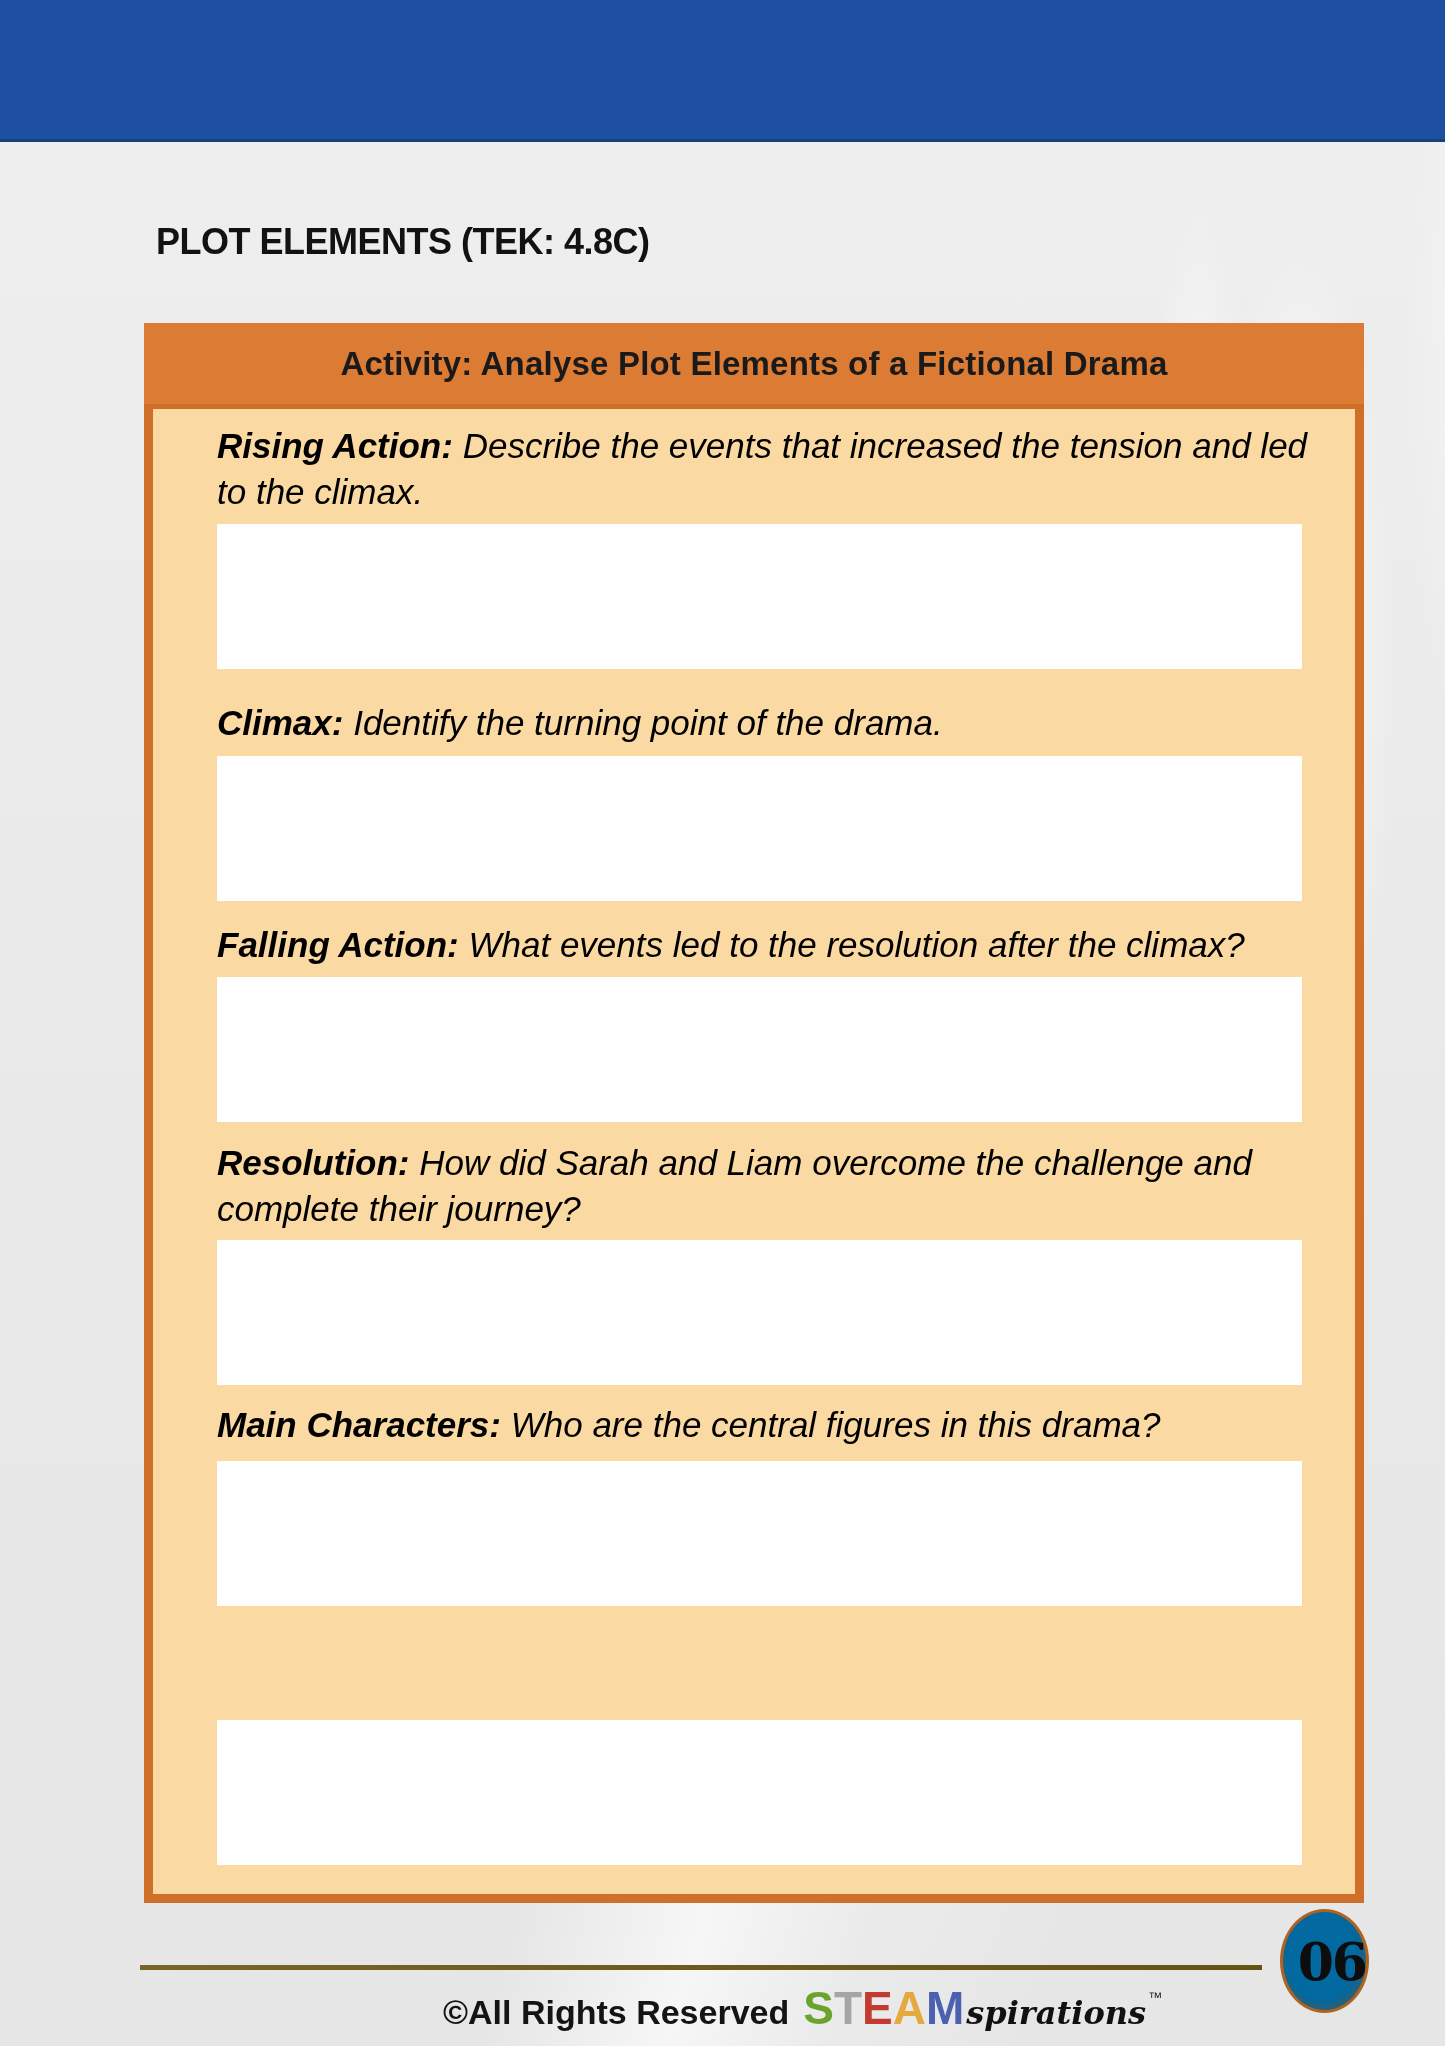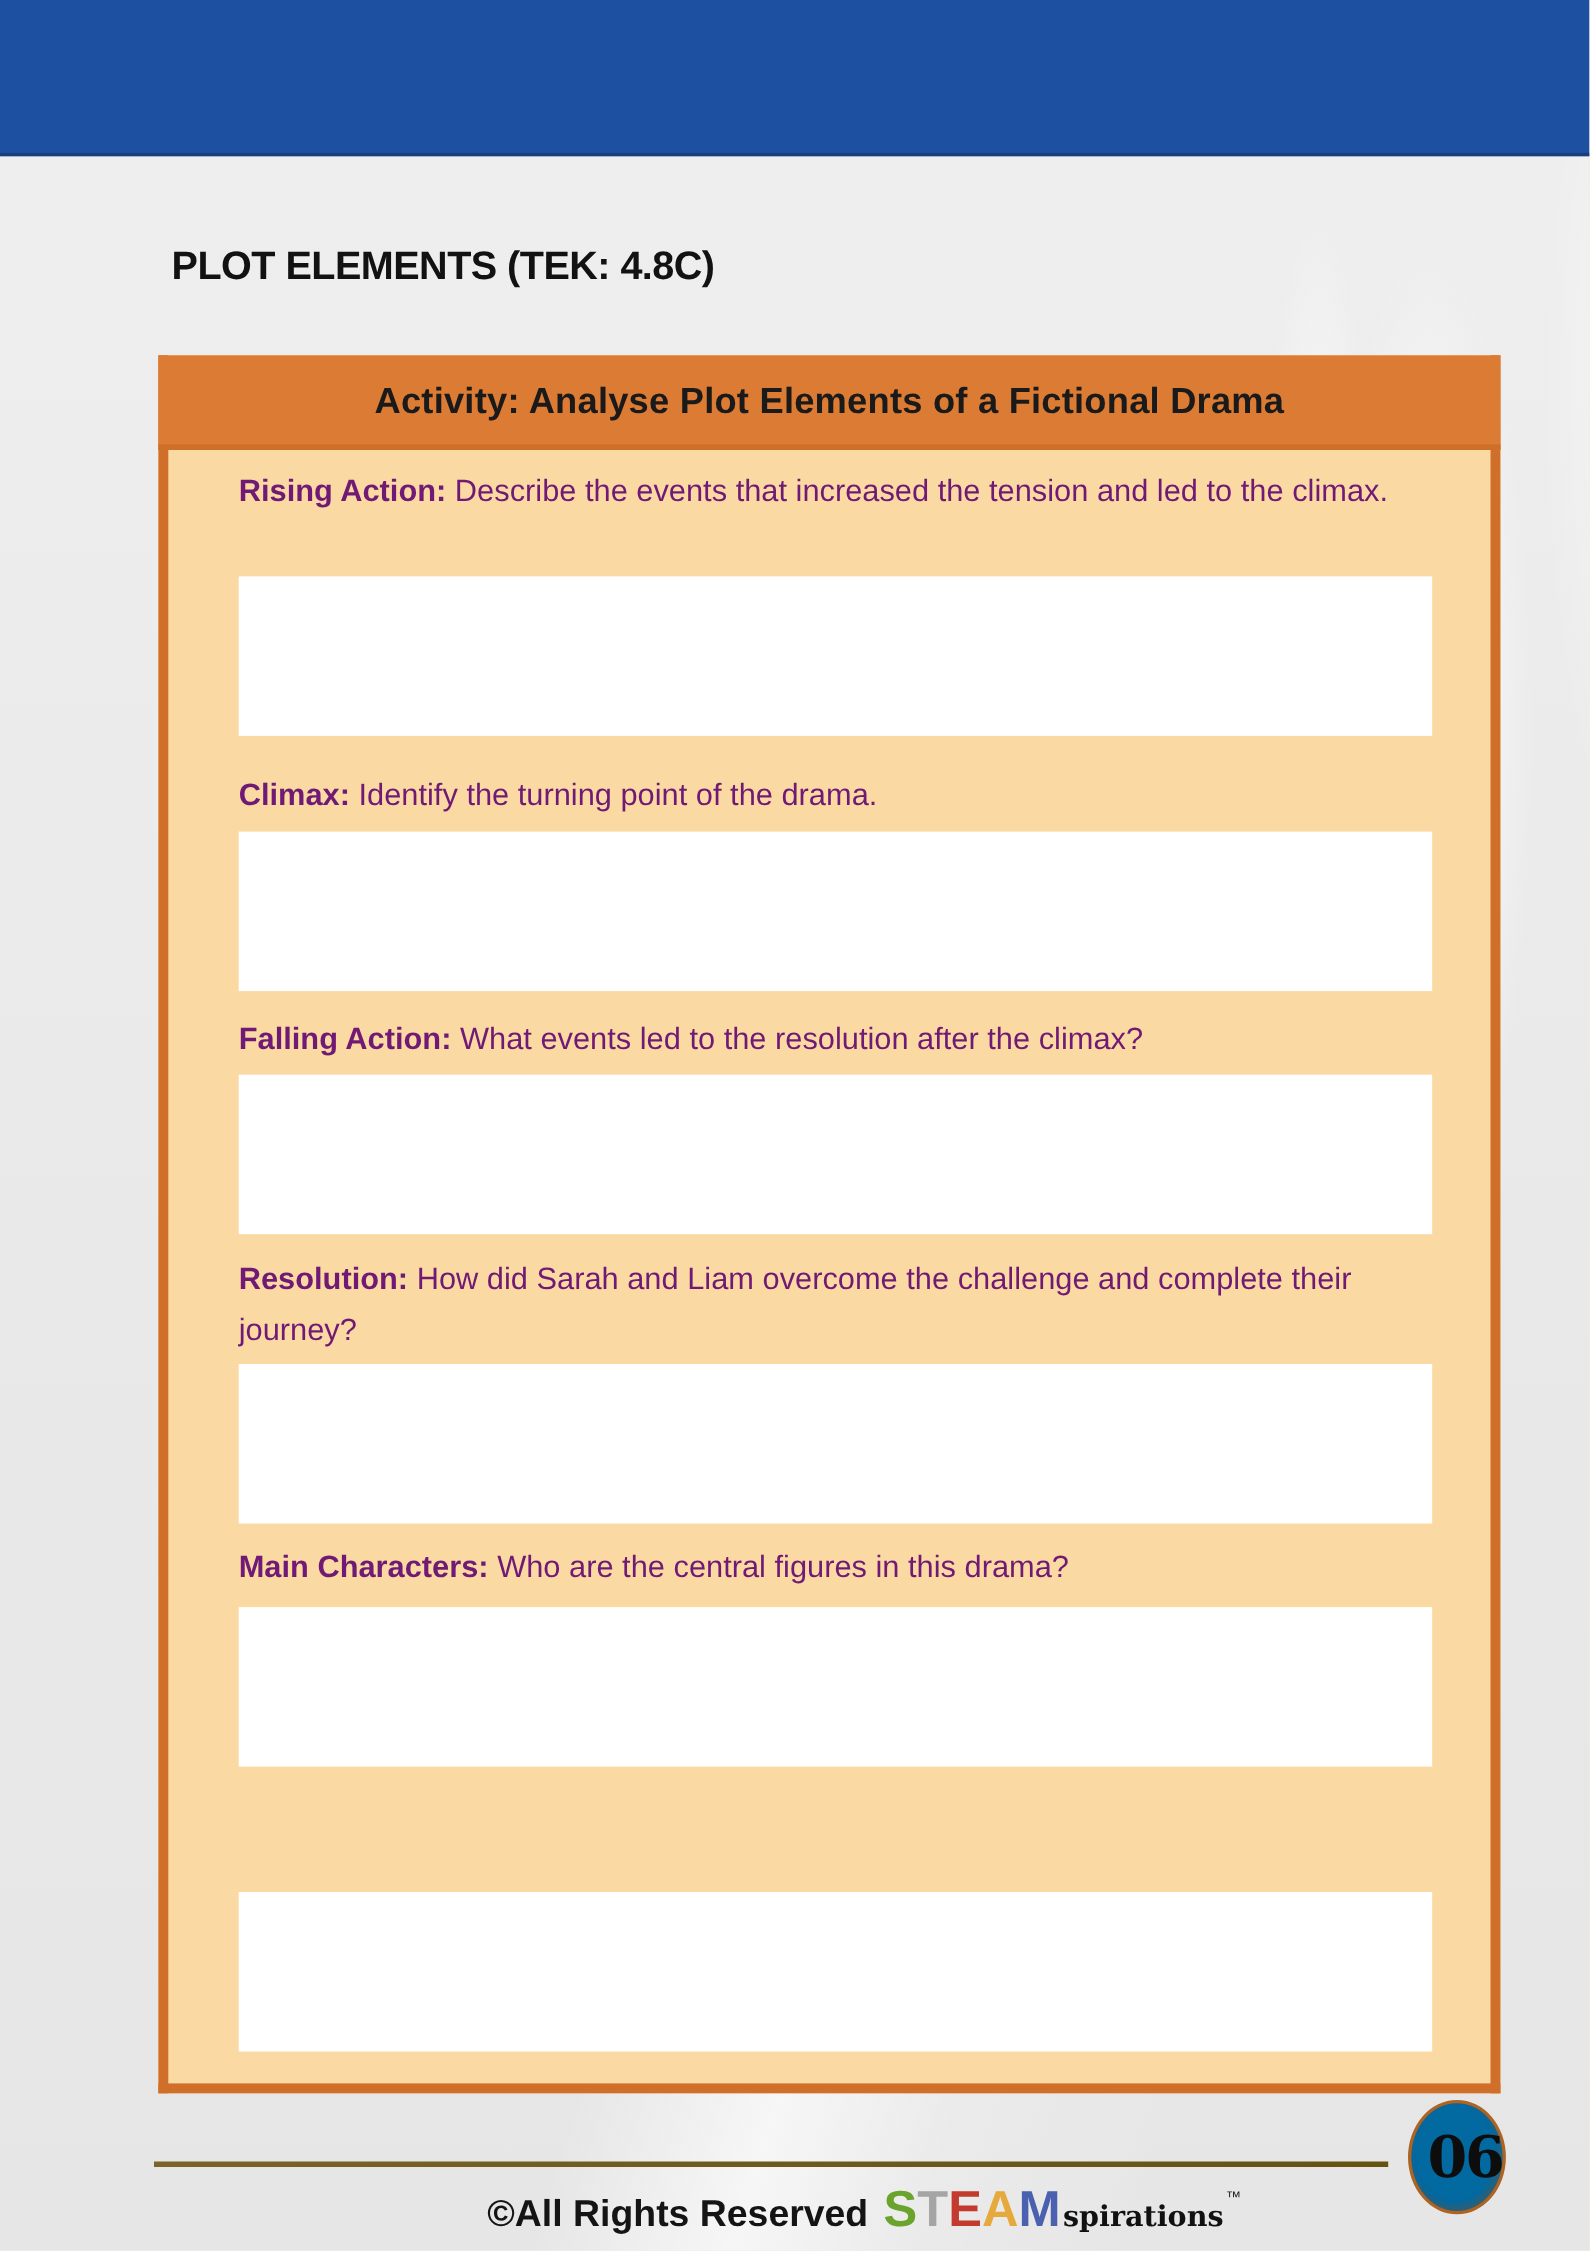--- a/index.html
+++ b/index.html
@@ -49,21 +49,21 @@
     position:absolute; left:-9px; top:0; width:1220px; height:86px;
     background:#DC7B33; border-bottom:5px solid #CE6E28;
     display:flex; align-items:center; justify-content:center;
   }
   .card-header-text {
     font-size:33px; font-weight:bold; color:#1A1A1A; letter-spacing:0.2px;
   }
 
   .section-label {
     position:absolute; left:64px; width:1095px;
-    font-size:28px; line-height:46px; color:#701a75;
+    font-size:35px; line-height:46px; color:#000000;font-style:italic;
   }
   .section-label b { font-weight:bold; }
 
   .answer-box {
     position:absolute; left:64px; width:1085px; height:145px;
     background:#FFFFFF; border:none; resize:none; outline:none;
     font-family:"Liberation Sans", sans-serif; font-size:28px; color:#1e1e1e; padding:10px 14px;
   }
 
   .lbl-1 { top:100px; }  .box-1 { top:201px; }
@@ -95,22 +95,22 @@
   }
   .rights-text { font-size:34px; font-weight:bold; color:#141414; margin-right:14px; }
   .steam-logo { display:inline-flex; align-items:baseline; }
   .steam-letter { font-size:46px; font-weight:bold; line-height:1; }
   .logo-s { color:#6BA42C; }
   .logo-t { color:#A5A5A5; }
   .logo-e { color:#C23B2E; }
   .logo-a { color:#E6A93C; }
   .logo-m { color:#4C60B0; }
   .logo-suffix {
-    font-family:"DejaVu Serif", serif; font-weight:bold;
-    font-size:26px; color:#111111; margin-left:2px;
+    font-family:"DejaVu Serif", serif; font-style:italic; font-weight:bold;
+    font-size:32px; color:#111111; margin-left:2px;
   }
   .logo-tm { font-size:14px; color:#222; vertical-align:super; position:relative; top:-22px; margin-left:2px; }
 </style>
 </head>
 <body>
 
 <div class="swirl-right"></div>
 <div class="diag-band"></div>
 
 <div class="topbar"></div>

